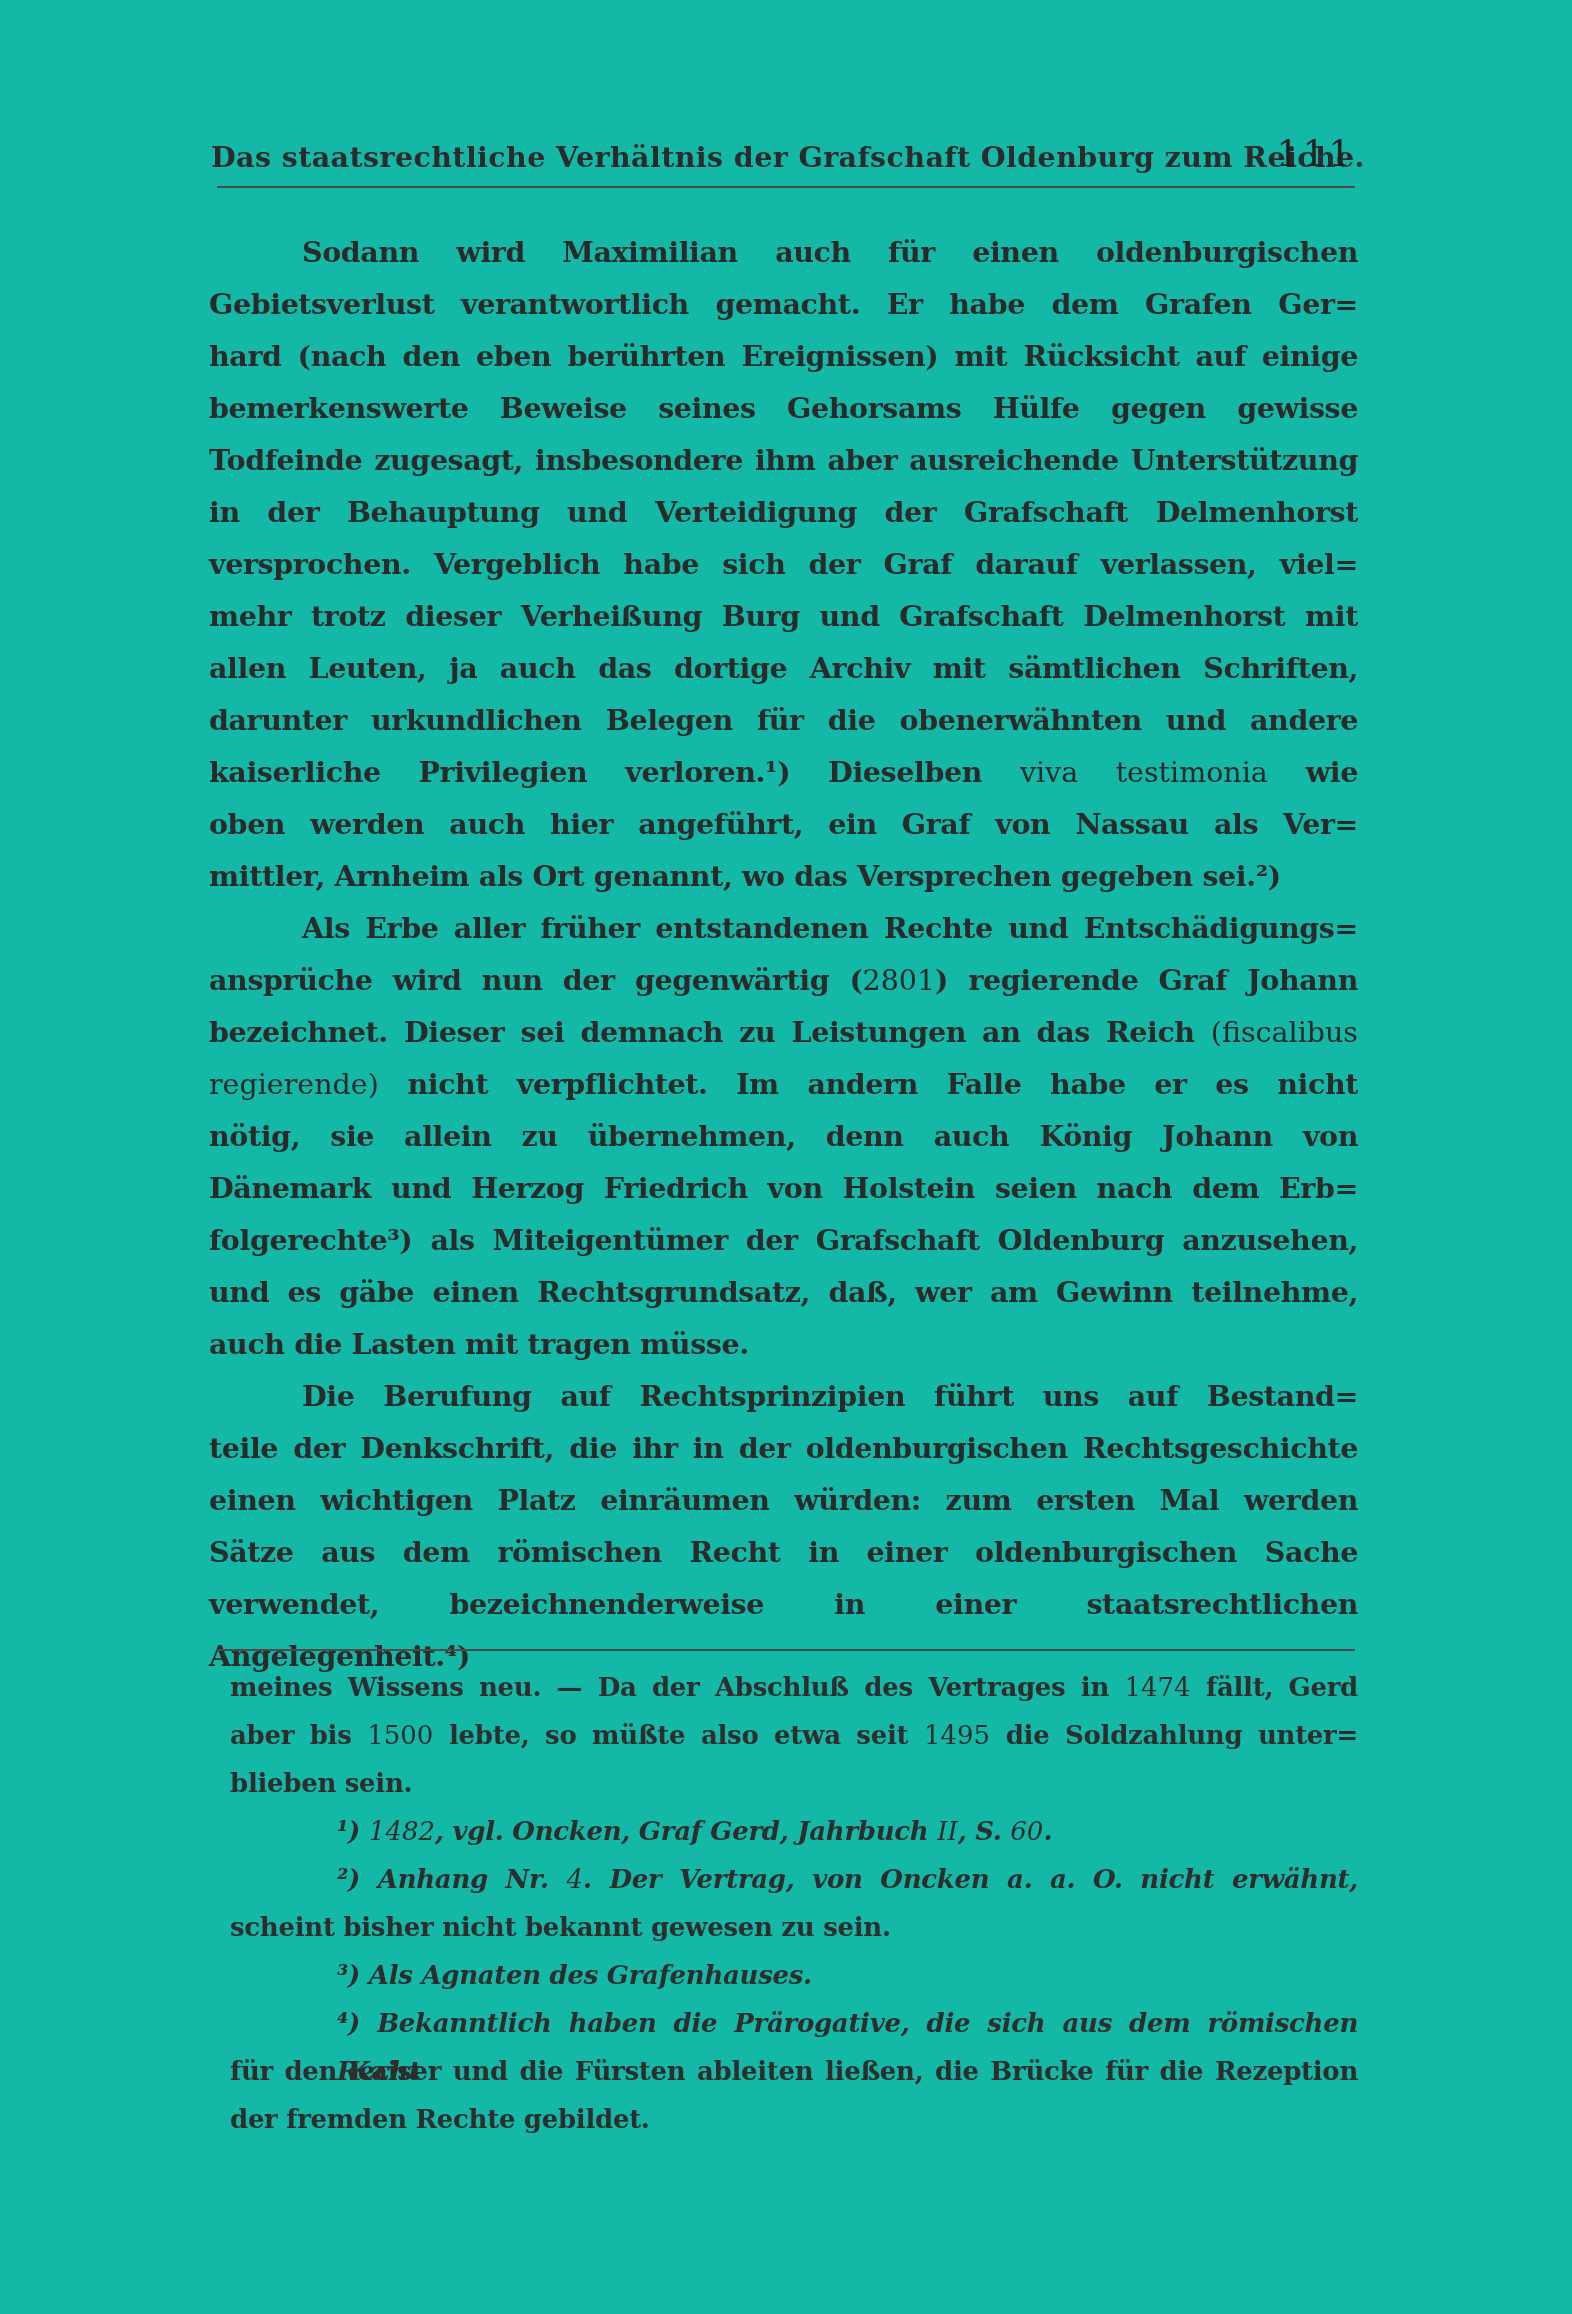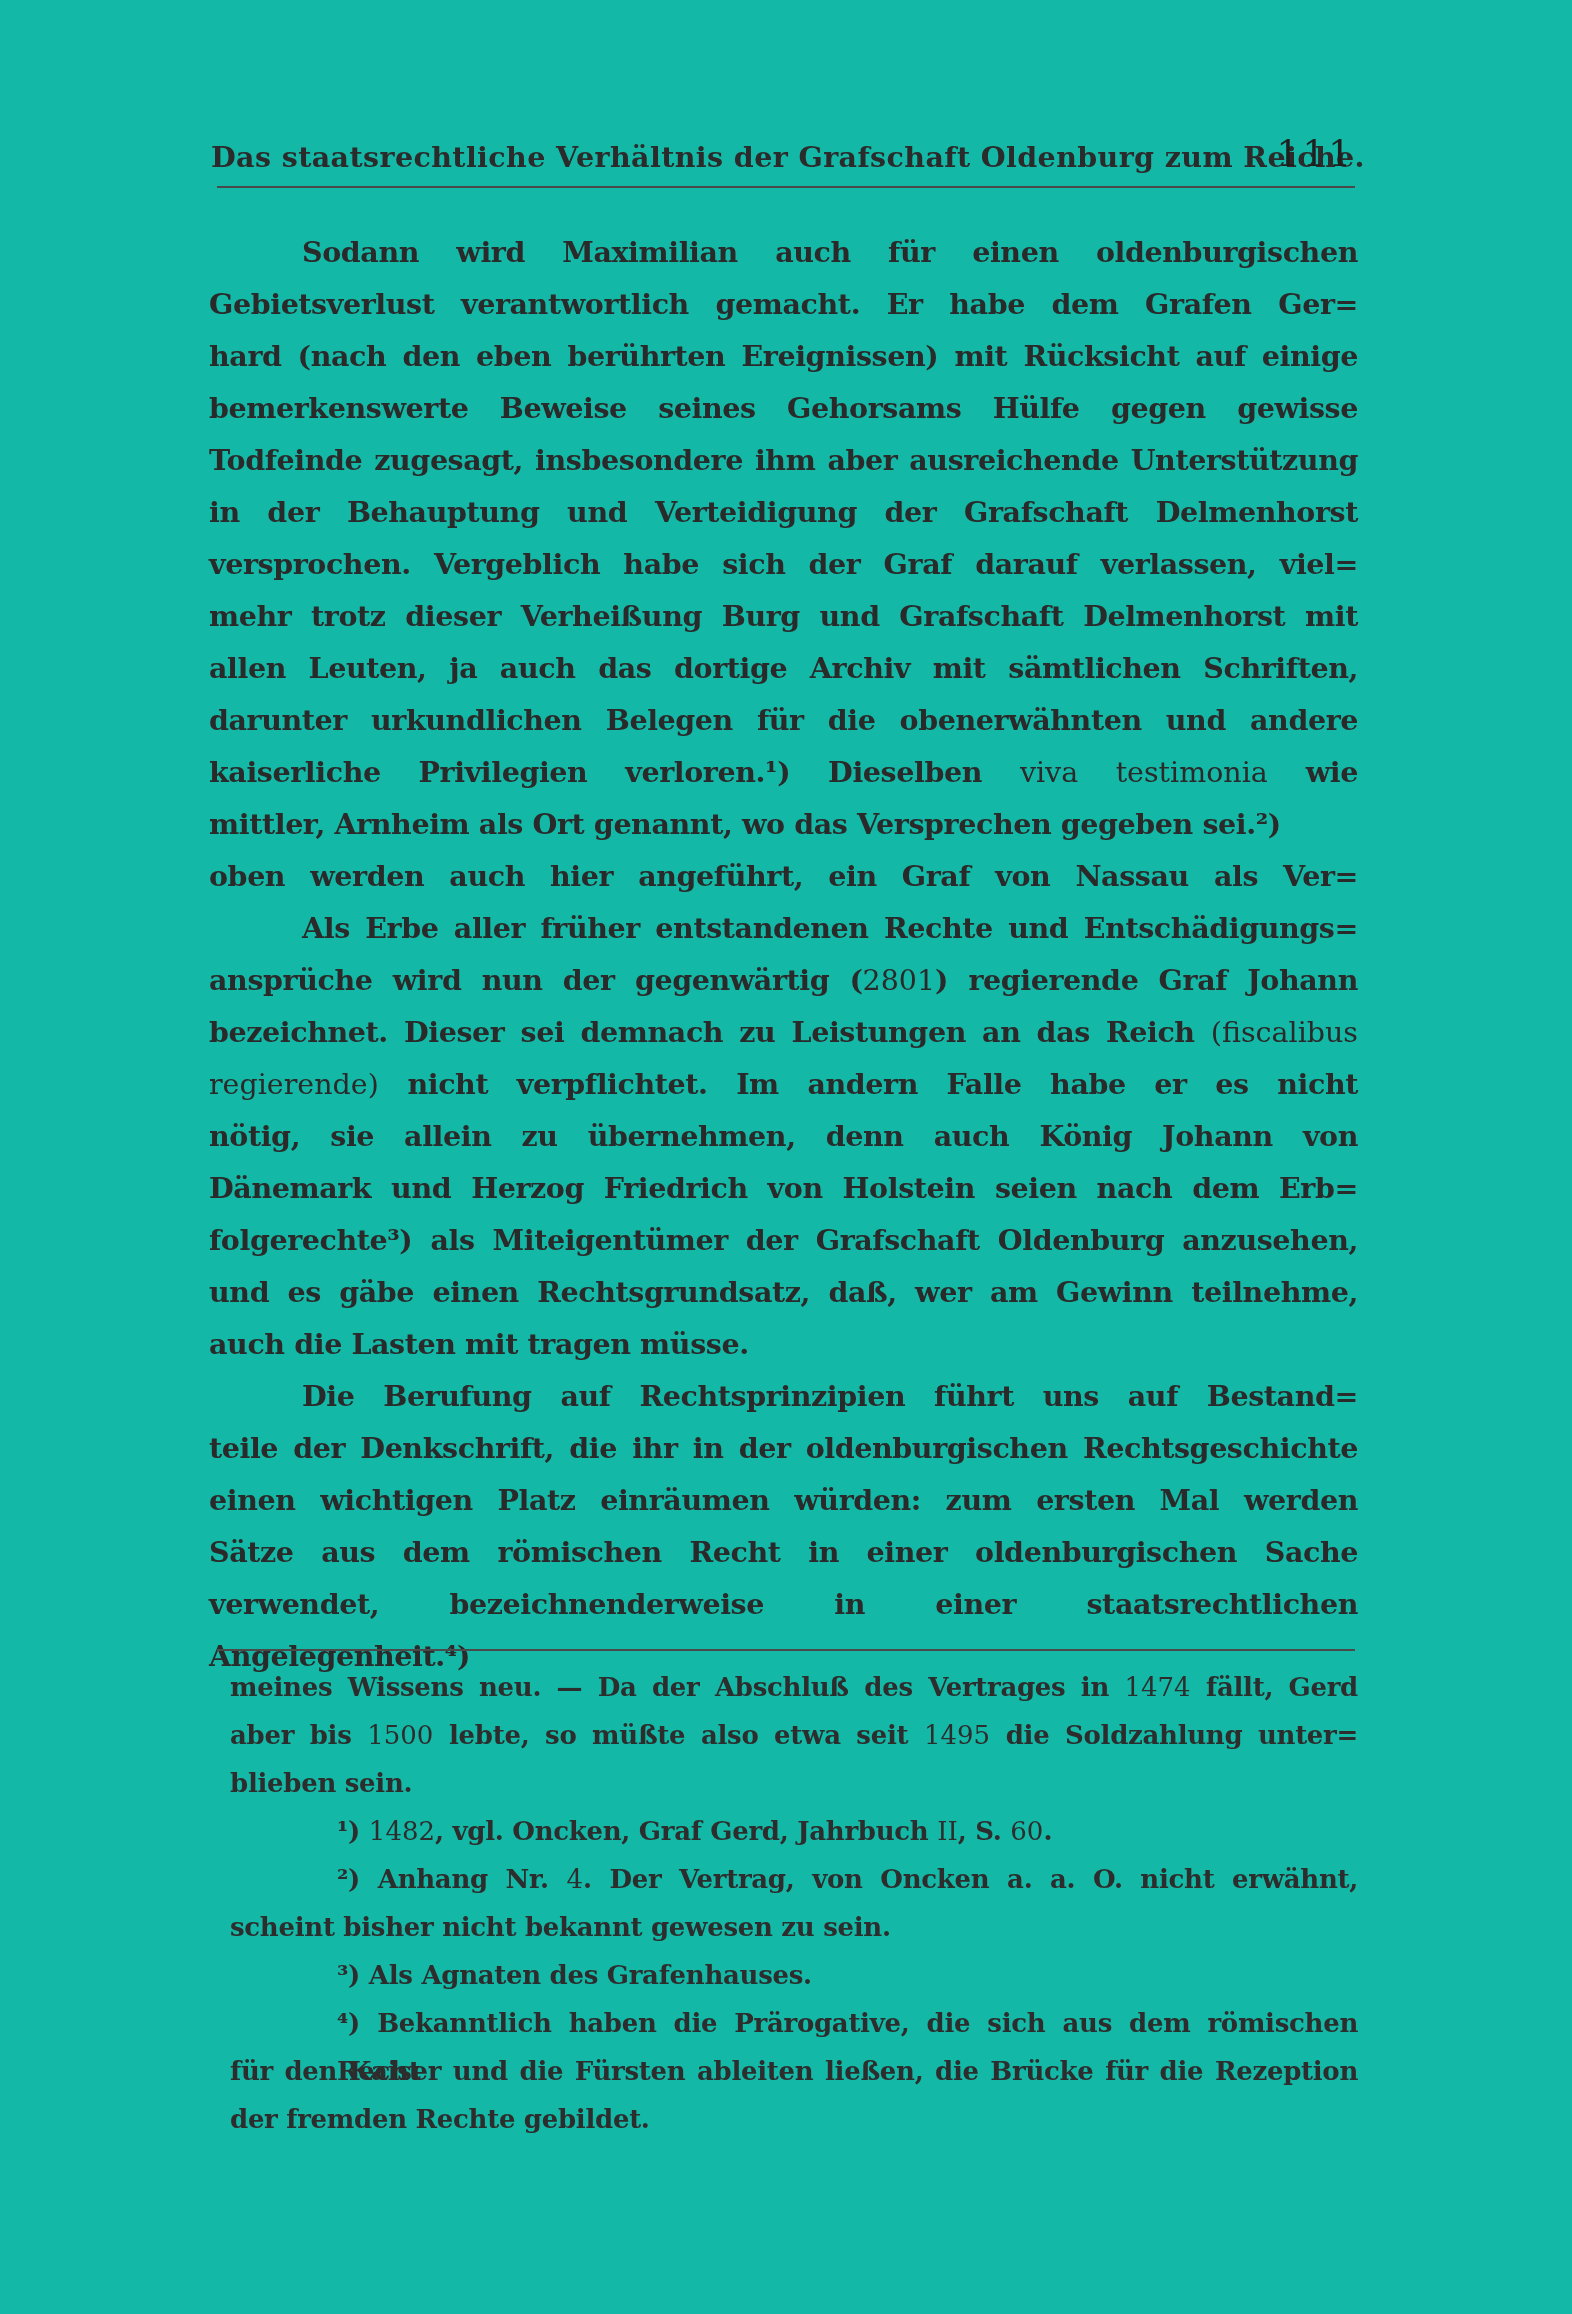--- a/index.html
+++ b/index.html
@@ -59,21 +59,21 @@
     text-align:justify;
     text-align-last:justify;
     height:1em;
     line-height:inherit;
     height:auto;
   }
   .body-text .tline{height:52px;}
   .footnotes-text .tline{height:48px;margin-left:21px;}
   .tline.last{text-align-last:left;}
   .body-text .tline.indent{padding-left:93px;}
-  .footnotes-text .tline.indent{padding-left:107px;}
+  .footnotes-text .tline.indent{padding-left:107px;font-style:italic;}
   .antiqua{font-weight:normal;letter-spacing:0;}
 </style>
 </head>
 <body>
 
 <div class="page">
 
   <div class="running-header">
     <div class="running-title">Das staatsrechtliche Verhältnis der Grafschaft Oldenburg zum Reiche.</div>
     <div class="running-page-number">111</div>
@@ -86,22 +86,22 @@
       <div class="tline"><span>Gebietsverlust verantwortlich gemacht. Er habe dem Grafen Ger=</span></div>
       <div class="tline"><span>hard (nach den eben berührten Ereignissen) mit Rücksicht auf einige</span></div>
       <div class="tline"><span>bemerkenswerte Beweise seines Gehorsams Hülfe gegen gewisse</span></div>
       <div class="tline"><span>Todfeinde zugesagt, insbesondere ihm aber ausreichende Unterstützung</span></div>
       <div class="tline"><span>in der Behauptung und Verteidigung der Grafschaft Delmenhorst</span></div>
       <div class="tline"><span>versprochen. Vergeblich habe sich der Graf darauf verlassen, viel=</span></div>
       <div class="tline"><span>mehr trotz dieser Verheißung Burg und Grafschaft Delmenhorst mit</span></div>
       <div class="tline"><span>allen Leuten, ja auch das dortige Archiv mit sämtlichen Schriften,</span></div>
       <div class="tline"><span>darunter urkundlichen Belegen für die obenerwähnten und andere</span></div>
       <div class="tline"><span>kaiserliche Privilegien verloren.¹) Dieselben </span><span class="antiqua">viva testimonia</span><span> wie</span></div>
+      <div class="tline"><span>oben werden auch hier angeführt, ein Graf von Nassau als Ver=</span></div>
       <div class="tline last"><span>mittler, Arnheim als Ort genannt, wo das Versprechen gegeben sei.²)</span></div>
-      <div class="tline"><span>oben werden auch hier angeführt, ein Graf von Nassau als Ver=</span></div>
       <div class="tline indent"><span>Als Erbe aller früher entstandenen Rechte und Entschädigungs=</span></div>
       <div class="tline"><span>ansprüche wird nun der gegenwärtig (</span><span class="antiqua">2801</span><span>) regierende Graf Johann</span></div>
       <div class="tline"><span>bezeichnet. Dieser sei demnach zu Leistungen an das Reich </span><span class="antiqua">(fiscalibus</span></div>
       <div class="tline"><span class="antiqua">regierende)</span><span> nicht verpflichtet. Im andern Falle habe er es nicht</span></div>
       <div class="tline"><span>nötig, sie allein zu übernehmen, denn auch König Johann von</span></div>
       <div class="tline"><span>Dänemark und Herzog Friedrich von Holstein seien nach dem Erb=</span></div>
       <div class="tline"><span>folgerechte³) als Miteigentümer der Grafschaft Oldenburg anzusehen,</span></div>
       <div class="tline"><span>und es gäbe einen Rechtsgrundsatz, daß, wer am Gewinn teilnehme,</span></div>
       <div class="tline last"><span>auch die Lasten mit tragen müsse.</span></div>
       <div class="tline indent"><span>Die Berufung auf Rechtsprinzipien führt uns auf Bestand=</span></div>

